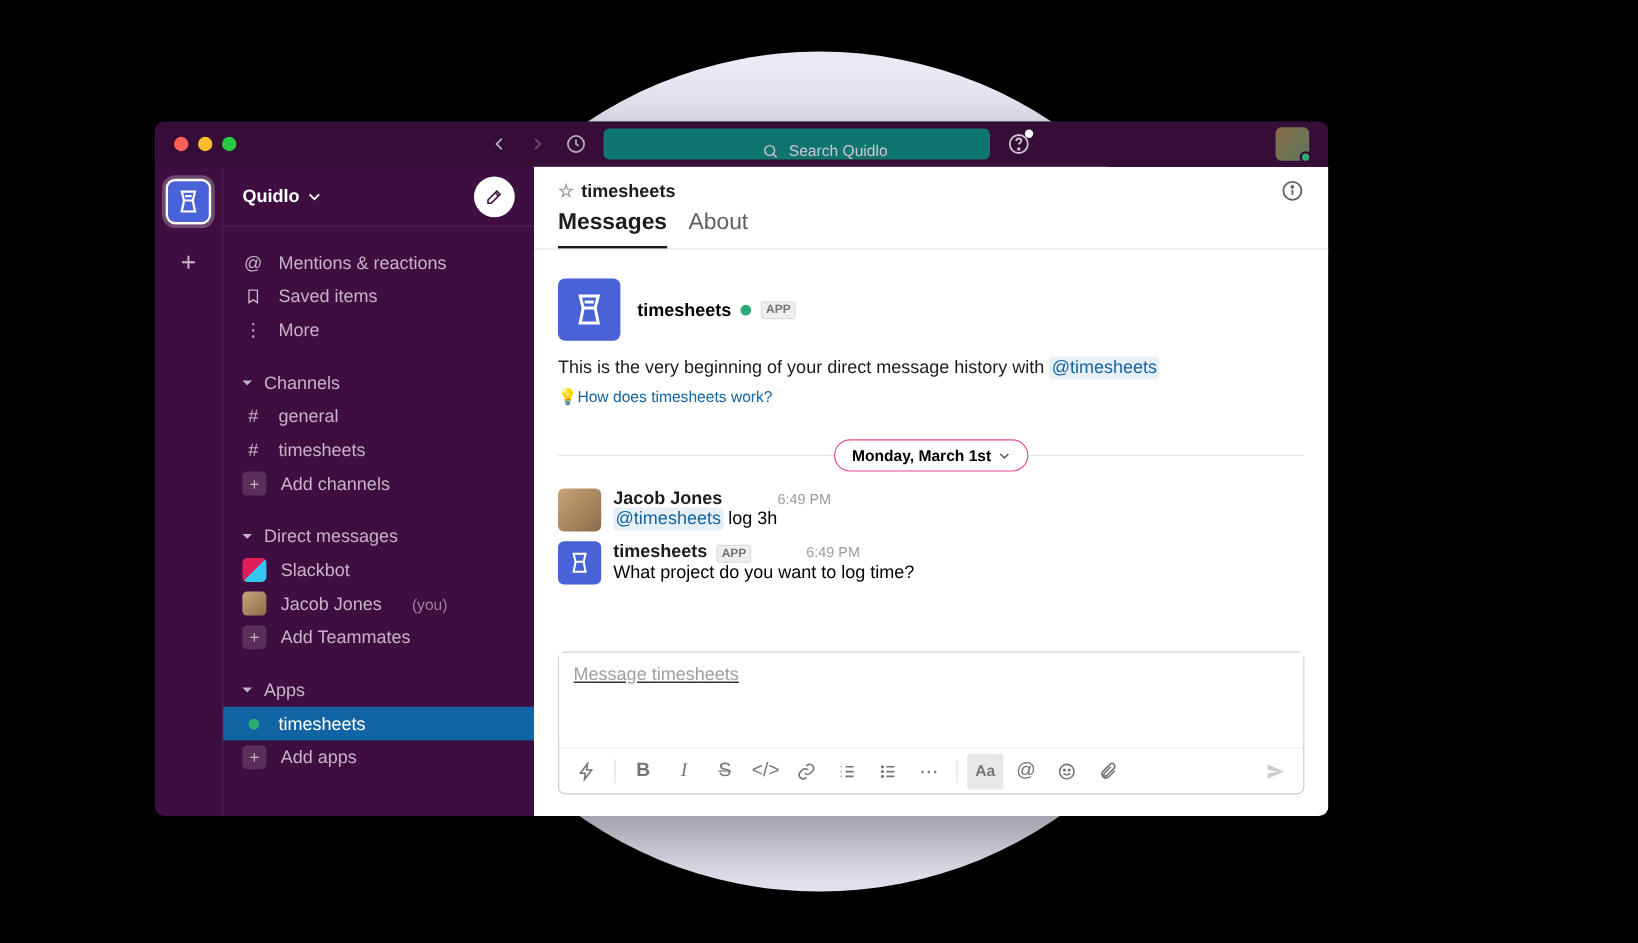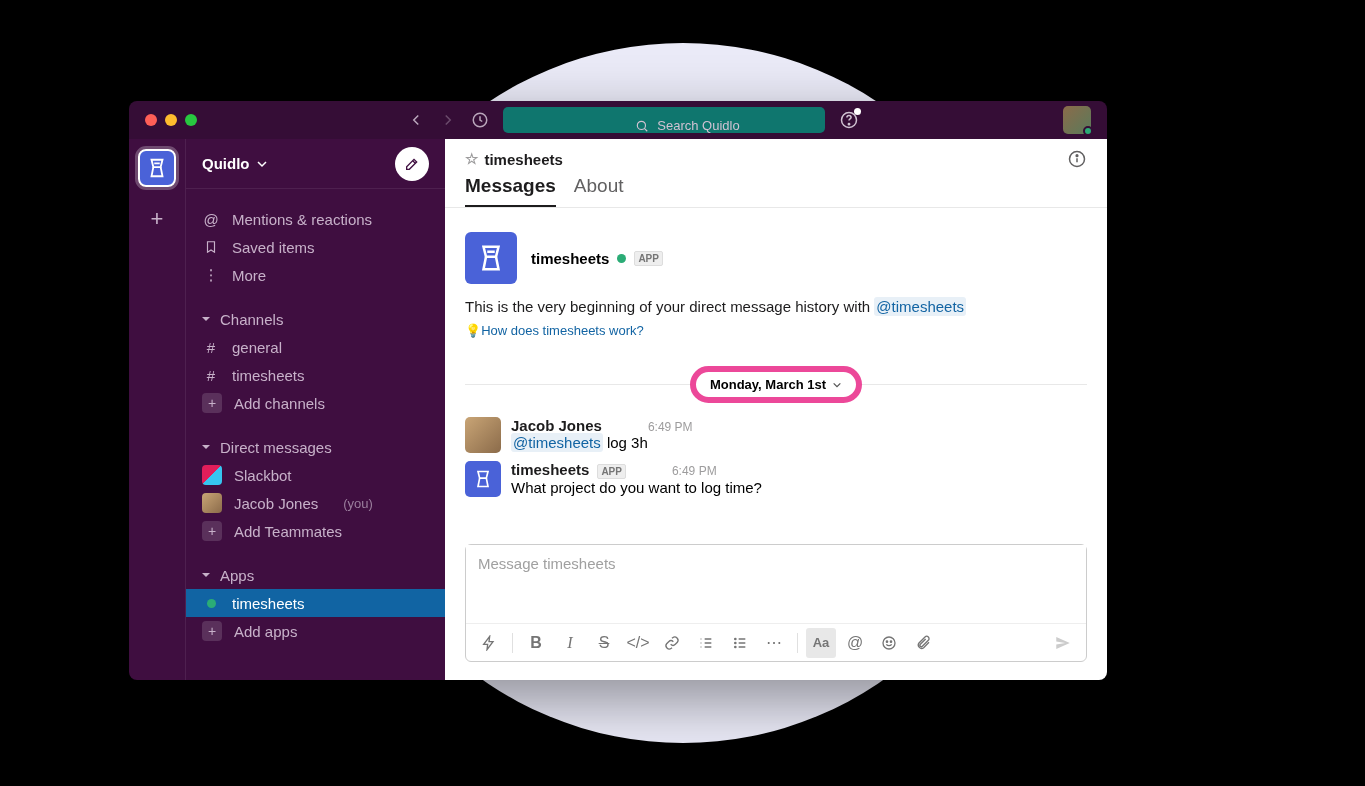--- a/index.html
+++ b/index.html
@@ -57,32 +57,32 @@
 .app-name-row{ display:flex; align-items:center; gap:8px; }
 .app-name{ font-weight:800; font-size:15px;}
 .green-dot{ width:9px;height:9px;background:#2bac76;border-radius:50%; }
 .app-badge{ font-size:10px; font-weight:700; color:#757575; background:#eee; border:1px solid #ddd; padding:1px 3px; border-radius:2px; }
 .intro-text{ font-size:15px; color:#1d1c1d; }
 .mention{ background:#e8f0f7; color:#1264a3; padding:1px 2px; border-radius:3px; }
 .howlink{ margin-top:8px; font-size:13px; }
 .howlink a{ color:#1264a3; text-decoration:none; }
 .date-div{ display:flex; align-items:center; margin:28px 0 14px 0; }
 .date-div .line{ flex:1; height:1px; background:#e8e8e8;}
-.date-pill{ border:6px solid #ec4899; border-radius:24px; padding:5px 14px; font-size:13px; font-weight:700; display:flex; align-items:center; gap:6px; background:#fff; }
+.date-pill{ border:1px solid #ec4899; border-radius:24px; padding:5px 14px; font-size:13px; font-weight:700; display:flex; align-items:center; gap:6px; background:#fff; }
 .msg { display:flex; gap:10px; margin-bottom:8px; }
 .msg-av{ width:36px;height:36px;border-radius:5px; flex-shrink:0; }
 .msg-av.app{ background:#4a62d8; display:flex;align-items:center;justify-content:center;}
 .msg-av.app svg{width:20px;height:20px;}
 .msg-av.user{ background:linear-gradient(135deg,#c9a576,#8b6b4a); }
 .msg-body{ font-size:15px; }
 .msg-head{ display:flex; align-items:baseline; gap:8px; }
 .msg-name{ font-weight:800; color:#1d1c1d; }
 .msg-time{ font-size:12px; color:#9d9c9d;margin-left:38px; }
 .composer { margin:0 20px 18px 20px; border:1px solid #ccc; border-radius:6px; }
-.composer-in{ width:100%; border:none; outline:none; padding:10px 12px; font-size:15px; resize:none; height:74px; font-family:inherit; }
+.composer-in{ width:100%; border:none; outline:none; padding:10px 12px; font-size:15px; resize:none; height:74px; font-family:inherit;text-decoration:underline; }
 .composer-in::placeholder{ color:#a0a0a0; }
 .composer-tb{ height:38px; border-top:1px solid #eee; display:flex; align-items:center; padding:0 8px; gap:4px; color:#757575; }
 .tb-btn{ width:30px; height:30px; display:flex; align-items:center;justify-content:center; border-radius:3px; cursor:pointer; }
 .tb-btn.aa{ background:#e8e8e8; font-weight:600; font-size:13px; }
 .tb-sep{ width:1px; height:20px; background:#e0e0e0; margin:0 4px; }
 .send{ margin-left:auto; color:#ccc; }
 svg{ display:block; }
 </style>
 </head>
 <body>

